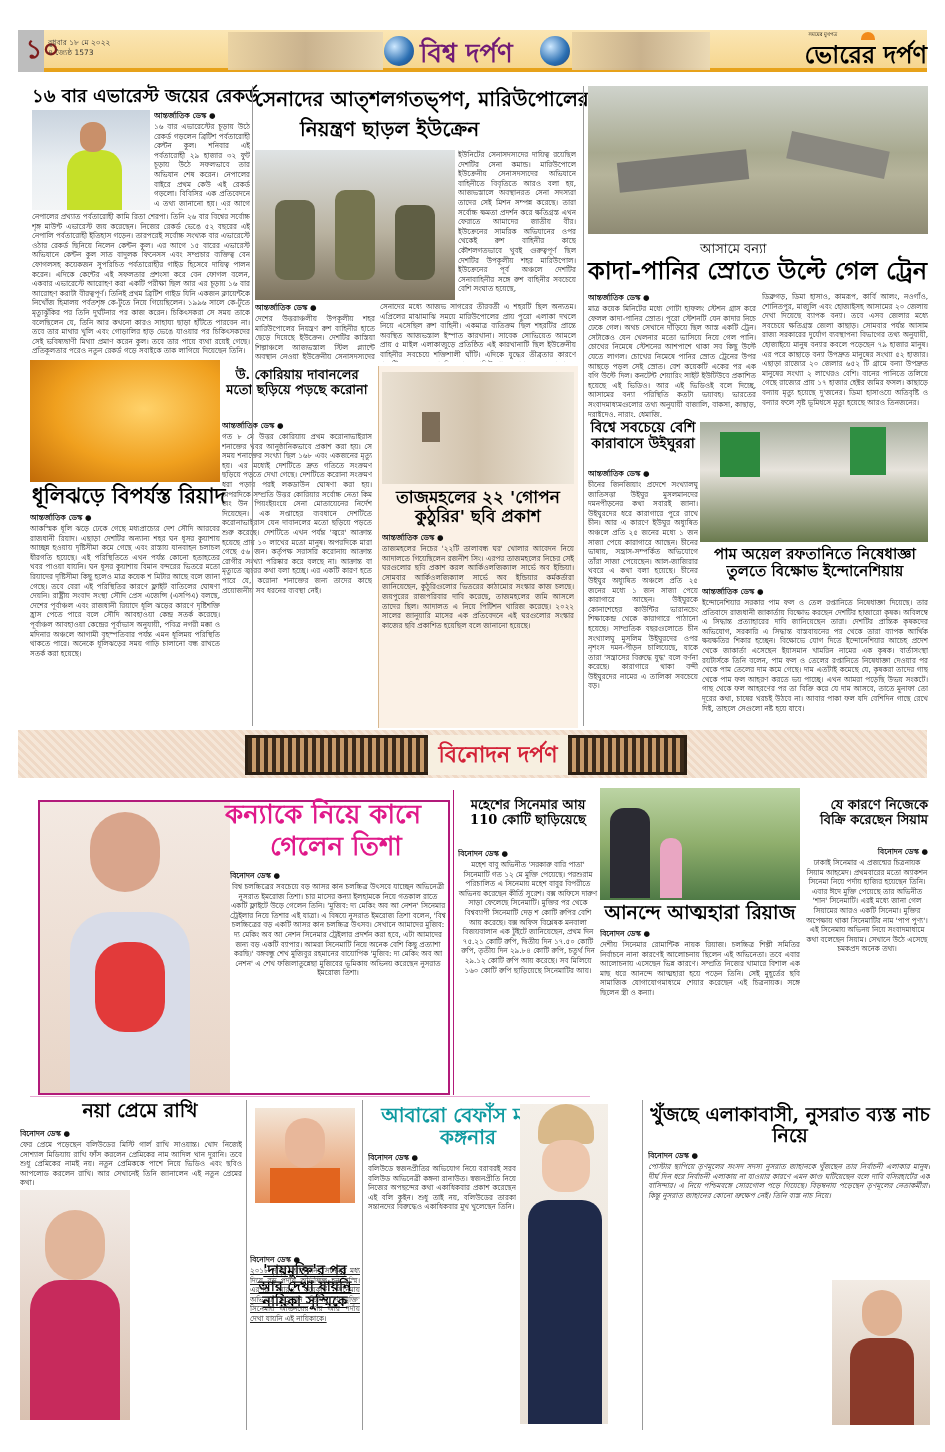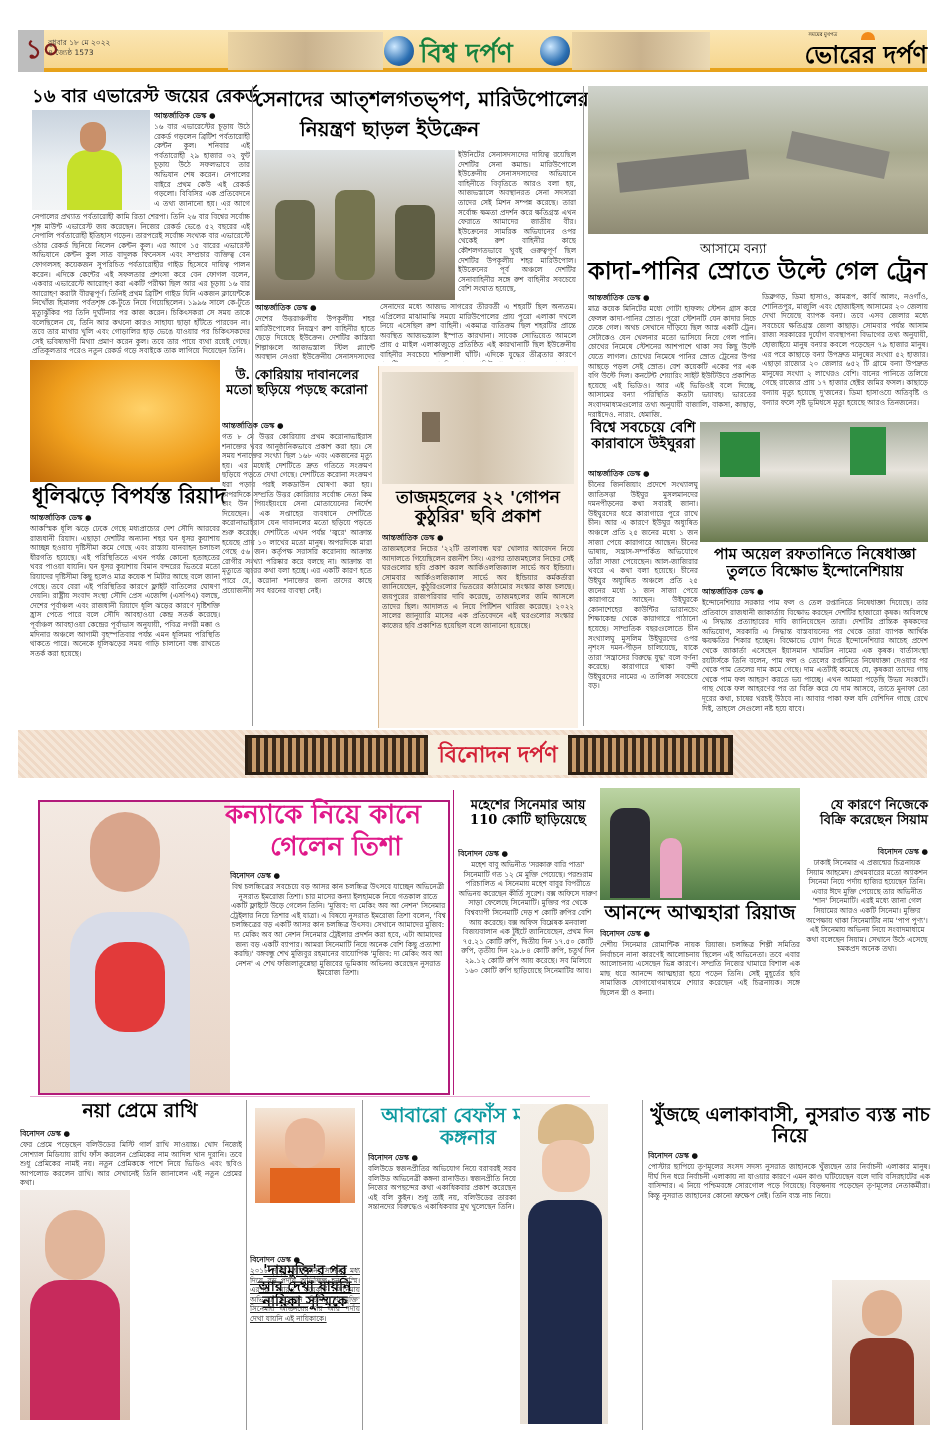--- a/index.html
+++ b/index.html
@@ -5,34 +5,34 @@
   * { box-sizing: border-box; margin: 0; padding: 0; }
   html, body { width: 945px; height: 1452px; background: #fff; overflow: hidden; }
   body { font-family: "DejaVu Sans", sans-serif; color: #111; position: relative; }
 
   .abs { position: absolute; }
   .head-bar { left: 18px; top: 30px; width: 909px; height: 42px; background: linear-gradient(#fbe6b4, #f6d68f); border-bottom: 4px solid #e7a21a; }
   .page-no { left: 18px; top: 30px; width: 26px; height: 42px; background: #bdbdbd; color: #7f1d1d; font: bold 26px "DejaVu Serif", serif; display:flex; align-items:center; justify-content:center;padding-left:23px; }
   .date-block { left: 48px; top: 38px; font-size: 7.5px; line-height: 10px; color: #333; }
   .banner-art { top: 32px; height: 38px; background: linear-gradient(90deg, #e9d2a3, #c7b08d, #ead9b6); opacity: .95; }
   .globe { top: 36px; width: 30px; height: 30px; border-radius: 50%; background: radial-gradient(circle at 35% 35%, #cde8ff, #2b6fb2 60%, #1c3d70); }
-  .section-title { left: 250px; top: 33px; font: bold 26px "DejaVu Serif", serif; color: #15803d; }
+  .section-title { left: 250px; top: 33px; font: bold 26px "DejaVu Serif", serif; color: #701a75; }
   .masthead { right: 18px; top: 36px; font: bold 24px "DejaVu Serif", serif; color: #000; }
   .masthead small { position:absolute; left: 4px; top: -5px; font-size: 5px; font-weight: normal; }
   .sun { right: 70px; top: 32px; width: 14px; height: 8px; background:#f28a1a; border-radius: 14px 14px 0 0; }
 
   .hl { font-family: "DejaVu Serif", serif; font-weight: bold; color: #000; line-height: 1.12; }
   .desk { font-size: 7.5px; font-weight: bold; color: #111; }
   .body { font-size: 7.2px; line-height: 9.6px; color: #222; text-align: justify; overflow: hidden; }
   .photo { overflow: hidden; }
   .rule-v { width: 1px; background: #999; }
   .rule-h { height: 1px; background: #999; }
   .col-text { position:absolute; overflow:hidden; }
 
-  .ent-banner { left: 245px; top: 735px; width: 488px; height: 40px; background: repeating-linear-gradient(90deg,#3b2a1a 0 4px,#c89b6a 4px 8px); border: 3px solid #2b1f14; }
+  .ent-banner { left: 245px; top: 735px; width: 442px; height: 40px; background: repeating-linear-gradient(90deg,#3b2a1a 0 4px,#c89b6a 4px 8px); border: 3px solid #2b1f14; }
   .ent-banner .mid { position:absolute; left: 180px; top: -3px; width: 140px; height: 40px; background:#f7efe0; display:flex; align-items:center; justify-content:center; font: bold 22px "DejaVu Serif", serif; color:#d32238; }
   .ent-bg { left: 18px; top: 730px; width: 909px; height: 48px; background: repeating-linear-gradient(45deg,#f5e6d7 0 3px,#efd9c6 3px 6px); }
 
   .tisha-box { left: 38px; top: 800px; width: 412px; height: 295px; border: 2px solid #b21a7a; }
   .pink { color: #e0198a; }
   .teal { color: #0f9aa0; }
 </style>
 </head>
 <body>
 
@@ -197,21 +197,21 @@
 </div>
 <div class="abs photo" style="left:520px;top:1104px;width:88px;height:320px;background:linear-gradient(#f4efe8,#e8e0d6);">
   <div style="position:absolute;left:18px;top:0;width:56px;height:40px;background:#d9b98a;border-radius:28px 28px 6px 6px;"></div>
   <div style="position:absolute;left:22px;top:36px;width:48px;height:52px;background:#edc7ad;border-radius:20px;"></div>
   <div style="position:absolute;left:8px;top:96px;width:74px;height:224px;background:#1f2a4a;border-radius:20px 20px 0 0;"></div>
 </div>
 
 <div class="abs hl" style="left:650px;top:1104px;width:280px;text-align:center;font-size:19px;">খুঁজছে এলাকাবাসী, নুসরাত ব্যস্ত নাচ নিয়ে</div>
 <div class="abs col-text" style="left:648px;top:1150px;width:282px;height:80px;">
   <div class="desk">বিনোদন ডেস্ক ●</div>
-  <div class="body" style="height:70px;">পোস্টার ছাপিয়ে তৃণমূলের সংসদ সদস্য নুসরাত জাহানকে খুঁজছেন তার নির্বাচনী এলাকার মানুষ। দীর্ঘ দিন ধরে নির্বাচনী এলাকায় না যাওয়ার কারণে এমন কাণ্ড ঘটিয়েছেন বলে দাবি বসিরহাটের এক বাসিন্দার। এ নিয়ে পশ্চিমবঙ্গে সোরগোল পড়ে গিয়েছে। বিড়ম্বনায় পড়েছেন তৃণমূলের নেতাকর্মীরা। কিন্তু নুসরাত জাহানের কোনো ভ্রুক্ষেপ নেই। তিনি ব্যস্ত নাচ নিয়ে।</div>
+  <div class="body" style="height:70px;font-style:italic;">পোস্টার ছাপিয়ে তৃণমূলের সংসদ সদস্য নুসরাত জাহানকে খুঁজছেন তার নির্বাচনী এলাকার মানুষ। দীর্ঘ দিন ধরে নির্বাচনী এলাকায় না যাওয়ার কারণে এমন কাণ্ড ঘটিয়েছেন বলে দাবি বসিরহাটের এক বাসিন্দার। এ নিয়ে পশ্চিমবঙ্গে সোরগোল পড়ে গিয়েছে। বিড়ম্বনায় পড়েছেন তৃণমূলের নেতাকর্মীরা। কিন্তু নুসরাত জাহানের কোনো ভ্রুক্ষেপ নেই। তিনি ব্যস্ত নাচ নিয়ে।</div>
 </div>
 <div class="abs photo" style="left:832px;top:1280px;width:98px;height:145px;background:linear-gradient(#f2ebe4,#d8c6b6);">
   <div style="position:absolute;left:30px;top:10px;width:40px;height:46px;background:#e0b293;border-radius:20px;"></div>
   <div style="position:absolute;left:18px;top:58px;width:64px;height:87px;background:#8a3a2a;border-radius:20px 20px 0 0;"></div>
 </div>
 
 <div class="abs rule-v" style="left:252px;top:86px;height:640px;"></div>
 <div class="abs rule-v" style="left:583px;top:86px;height:640px;"></div>
 <div class="abs rule-v" style="left:453px;top:790px;height:305px;background:#b21a7a;"></div>
 <div class="abs rule-h" style="left:30px;top:1096px;width:560px;background:#e7a8d2;"></div>

